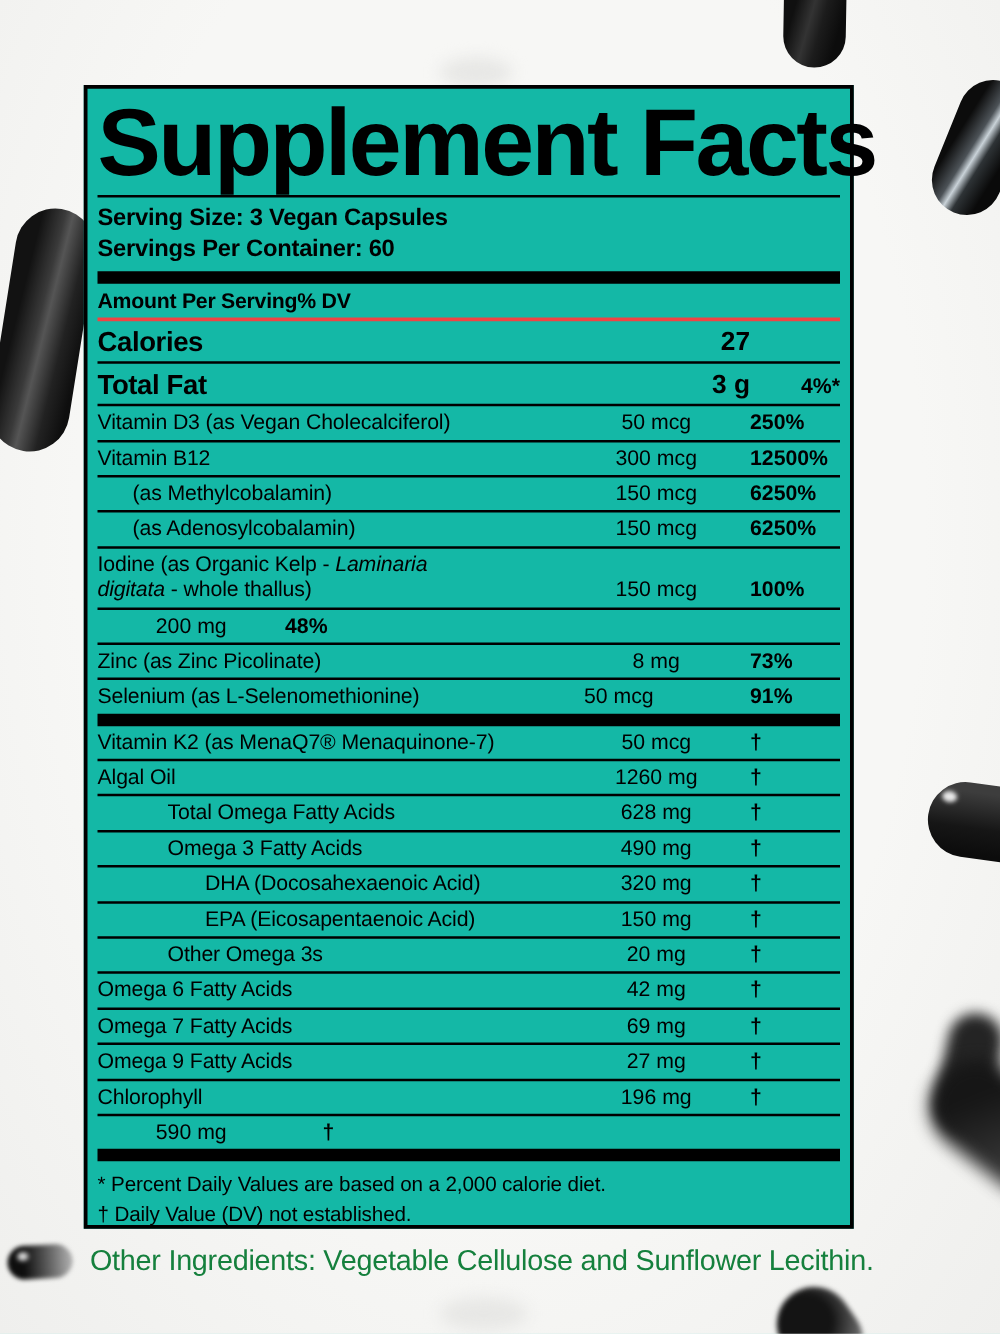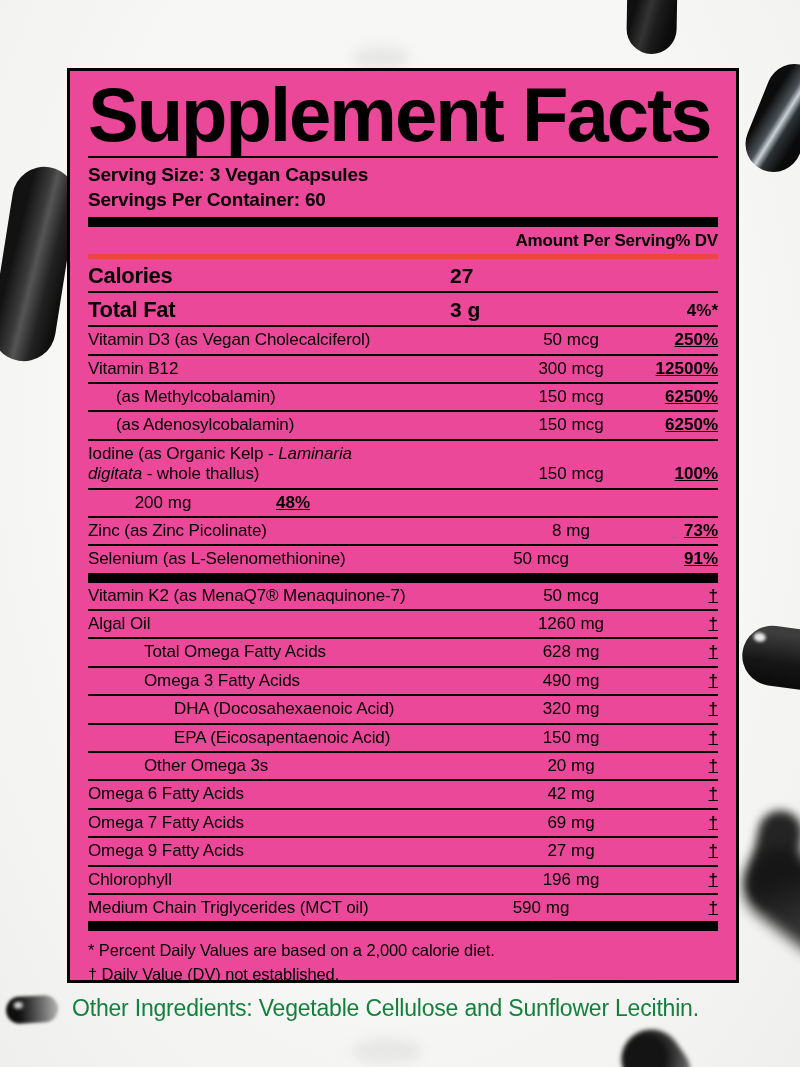--- a/index.html
+++ b/index.html
@@ -31,45 +31,45 @@
   .cap-bottom-left .spec{position:absolute;left:8px;top:5px;width:9px;height:7px;border-radius:50%;
     background:#dcdcdc;filter:blur(1px);}
   .cap-bottom-right{left:626px;top:1028px;width:60px;height:76px;border-radius:30px;
     background:radial-gradient(circle at 42% 32%,#141414 34%,#5f5f5f 68%,#b3b3b3 92%);
     transform:rotate(-35deg);filter:blur(2px);}
   .smudge{position:absolute;background:#e7e7e5;border-radius:50%;filter:blur(6px);z-index:0;}
   .smudge-top{left:352px;top:46px;width:58px;height:24px;}
   .smudge-bottom{left:352px;top:1038px;width:70px;height:26px;}
   
   .label-box{
-    position:absolute;left:67px;top:68px;width:672px;height:915px;box-sizing:border-box;
-    background:#ec4899;border:3px solid #000;padding:0 18px;z-index:2;
+    position:absolute;left:67px;top:68px;width:616px;height:915px;box-sizing:border-box;
+    background:#14b8a6;border:3px solid #000;padding:0 8px;z-index:2;
   }
   .sf-title{font-size:76px;font-weight:700;letter-spacing:-2px;line-height:0.95;margin-top:8px;
     white-space:nowrap;}
   .title-rule{border-bottom:2px solid #000;margin-top:5px;}
   .serving-block{padding:5px 0 4px 0;}
   .serving-line{font-size:19px;font-weight:700;line-height:1.3;letter-spacing:-0.2px;}
   .thickbar{height:10px;background:#000;}
-  .hdr-row{display:flex;justify-content:flex-end;align-items:flex-end;
-    padding:4px 0 3px 0;border-bottom:5px solid #ef4444;}
+  .hdr-row{display:flex;justify-content:flex-start;align-items:flex-end;
+    padding:4px 0 3px 0;border-bottom:3px solid #ef4444;}
   .hdr-left,.hdr-right{font-size:17px;font-weight:700;letter-spacing:-0.2px;}
-  .big-row{display:flex;align-items:flex-end;padding:4px 0 3px 0;border-bottom:2px solid #000;gap:46px;}
+  .big-row{display:flex;align-items:flex-end;padding:4px 0 3px 0;border-bottom:2px solid #000;}
   .big-name{flex:1;font-size:22px;font-weight:700;letter-spacing:-0.3px;line-height:1.15;}
-  .big-amount{width:150px;flex:none;text-align:left;font-size:21px;font-weight:700;line-height:1.15;}
+  .big-amount{width:150px;flex:none;text-align:right;font-size:21px;font-weight:700;line-height:1.15;}
   .big-dv{width:72px;flex:none;text-align:right;font-size:17px;font-weight:700;line-height:1.3;}
   .nrow{display:flex;align-items:flex-end;padding:3px 0;border-bottom:2px solid #000;}
   .nrow:has(+ .thickbar){border-bottom:none;gap:30px;}
   .nname{flex:1;font-size:17px;line-height:1.2;letter-spacing:-0.1px;}
   .nname i{}
   .indent1 .nname{padding-left:28px;}
   .indent2 .nname{padding-left:56px;}
   .indent3 .nname{padding-left:86px;}
   .namount{width:150px;flex:none;text-align:center;font-size:17px;line-height:1.2;}
-  .ndv{width:72px;flex:none;text-align:right;font-size:17px;font-weight:700;line-height:1.2;text-decoration:underline;}
+  .ndv{width:72px;flex:none;font-size:17px;font-weight:700;line-height:1.2;}
   .footnotes{padding-top:8px;}
   .footnote{font-size:16.5px;line-height:1.42;letter-spacing:-0.1px;}
   .other-ingredients{
     position:absolute;left:72px;top:995px;width:700px;z-index:2;
     font-size:23px;color:#15803d;letter-spacing:-0.2px;white-space:nowrap;
   }
 </style>
 </head>
 <body>
 
@@ -200,21 +200,20 @@
         <span class="nname"><span>Omega 9 Fatty Acids</span></span>
         <span class="namount">27 mg</span>
         <span class="ndv">†</span>
       </div>
       <div class="nrow indent0">
         <span class="nname"><span>Chlorophyll</span></span>
         <span class="namount">196 mg</span>
         <span class="ndv">†</span>
       </div>
       <div class="nrow indent0">
-        <span class="nname"><span>Medium Chain Triglycerides (MCT oil)</span></span>
         <span class="namount">590 mg</span>
         <span class="ndv">†</span>
       </div>
       <div class="thickbar"></div>
     </div>
   <div class="footnotes">
     <div class="footnote">* Percent Daily Values are based on a 2,000 calorie diet.</div>
     <div class="footnote">† Daily Value (DV) not established.</div>
   </div>
 </div>

